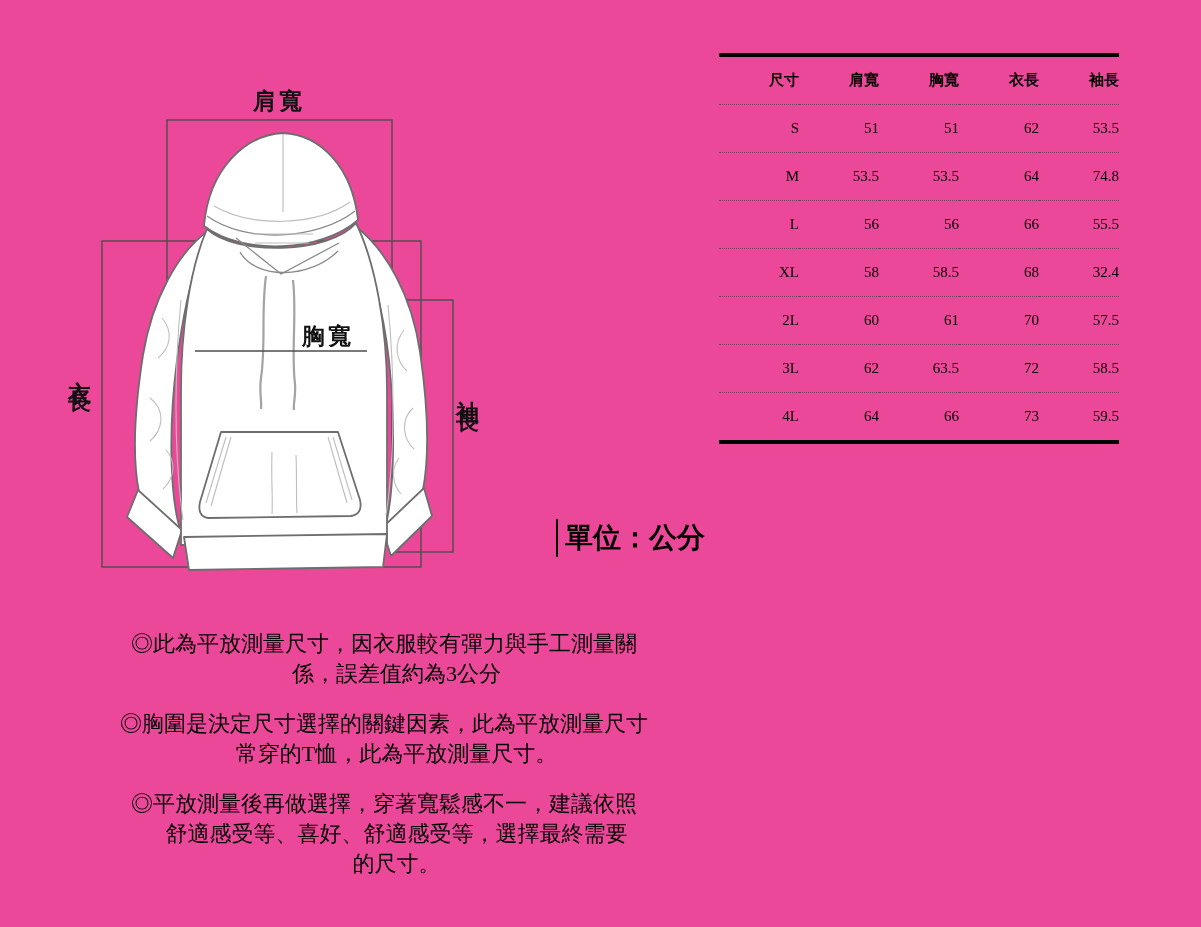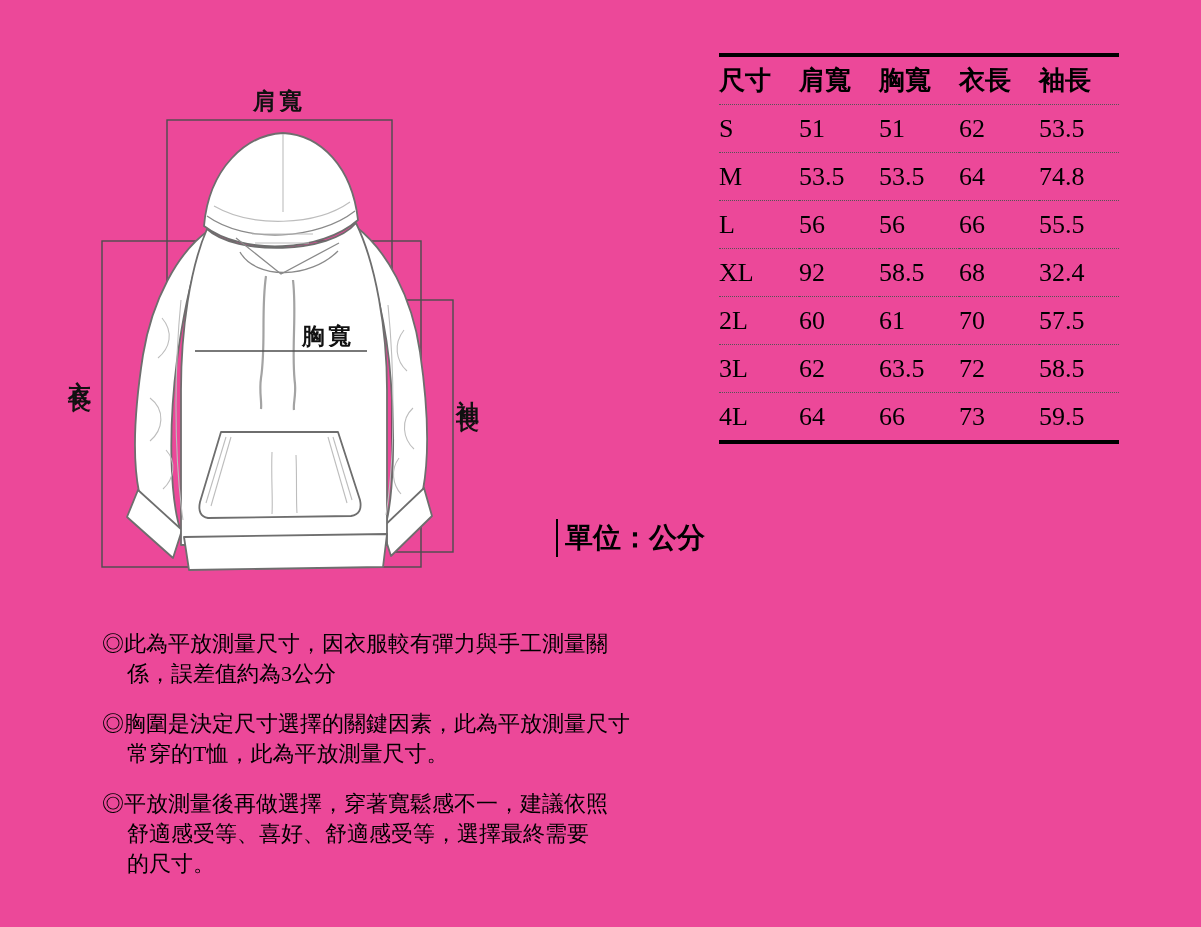--- a/index.html
+++ b/index.html
@@ -11,26 +11,26 @@
                  color:#111;white-space:nowrap;}
   .diagram-label.vertical{writing-mode:vertical-rl;text-orientation:upright;
                           letter-spacing:10px;}
   .unit-note{position:absolute;left:556px;top:519px;height:38px;line-height:38px;
              border-left:2px solid #000;padding-left:7px;font-size:28px;font-weight:600;}
   
   .table-wrap{position:absolute;left:719px;top:53px;width:400px;}
   table.size{width:100%;border-collapse:collapse;
              border-top:4px solid #000;border-bottom:4px solid #000;}
   table.size tr{border-bottom:1px dotted #555;}
-  table.size th,table.size td{width:20%;height:47px;text-align:left;vertical-align:middle;
-             font-size:26px;font-weight:normal;padding:0;}
+  table.size th,table.size td{width:20%;height:47px;text-align:right;vertical-align:middle;
+             font-size:15px;font-weight:normal;padding:0;}
   table.size th{font-weight:bold;}
   
   .notes{position:absolute;left:86px;top:629px;width:580px;font-size:22px;line-height:30px;}
-  .note{margin:0 0 20px 16px;}
+  .note{margin:0 0 20px 16px;text-align:center;}
   .note .cont{padding-left:25px;}
 </style>
 </head>
 <body>
 
 <div class="canvas">
 
   <svg class="drawing" viewBox="0 0 600 600">
 
     <g fill="none" stroke="#4d4d4d" stroke-width="1.4">
@@ -120,21 +120,21 @@
         </tr>
         <tr>
           <td>L</td>
           <td>56</td>
           <td>56</td>
           <td>66</td>
           <td>55.5</td>
         </tr>
         <tr>
           <td>XL</td>
-          <td>92</td>
+          <td>58</td>
           <td>58.5</td>
           <td>68</td>
           <td>32.4</td>
         </tr>
         <tr>
           <td>2L</td>
           <td>60</td>
           <td>61</td>
           <td>70</td>
           <td>57.5</td>

